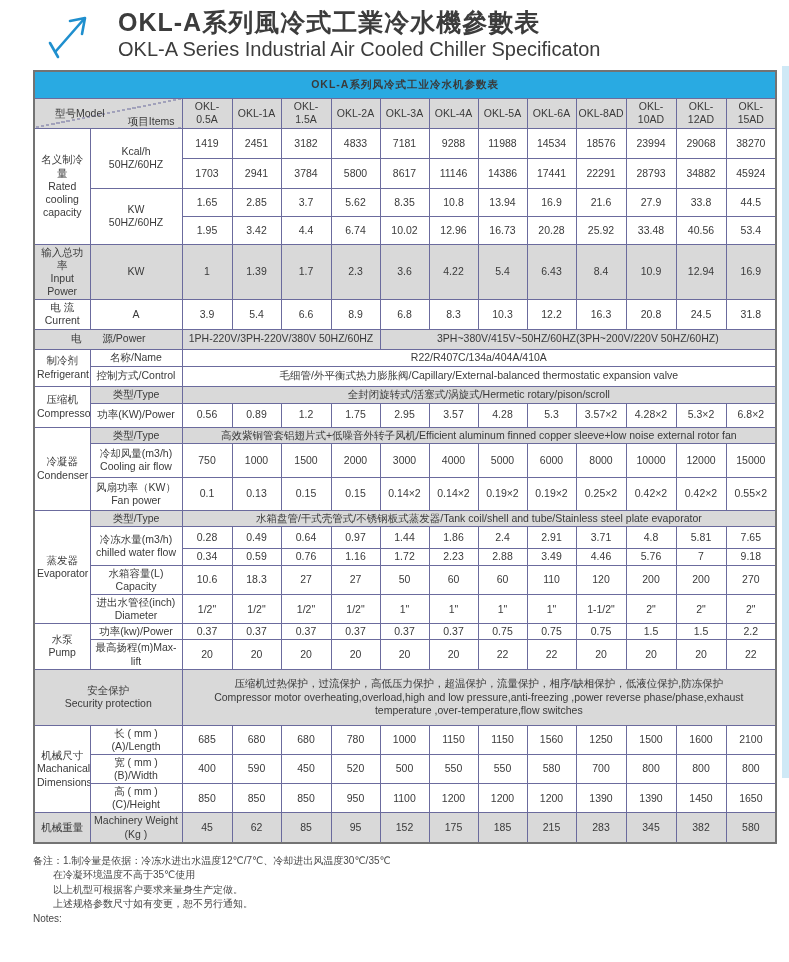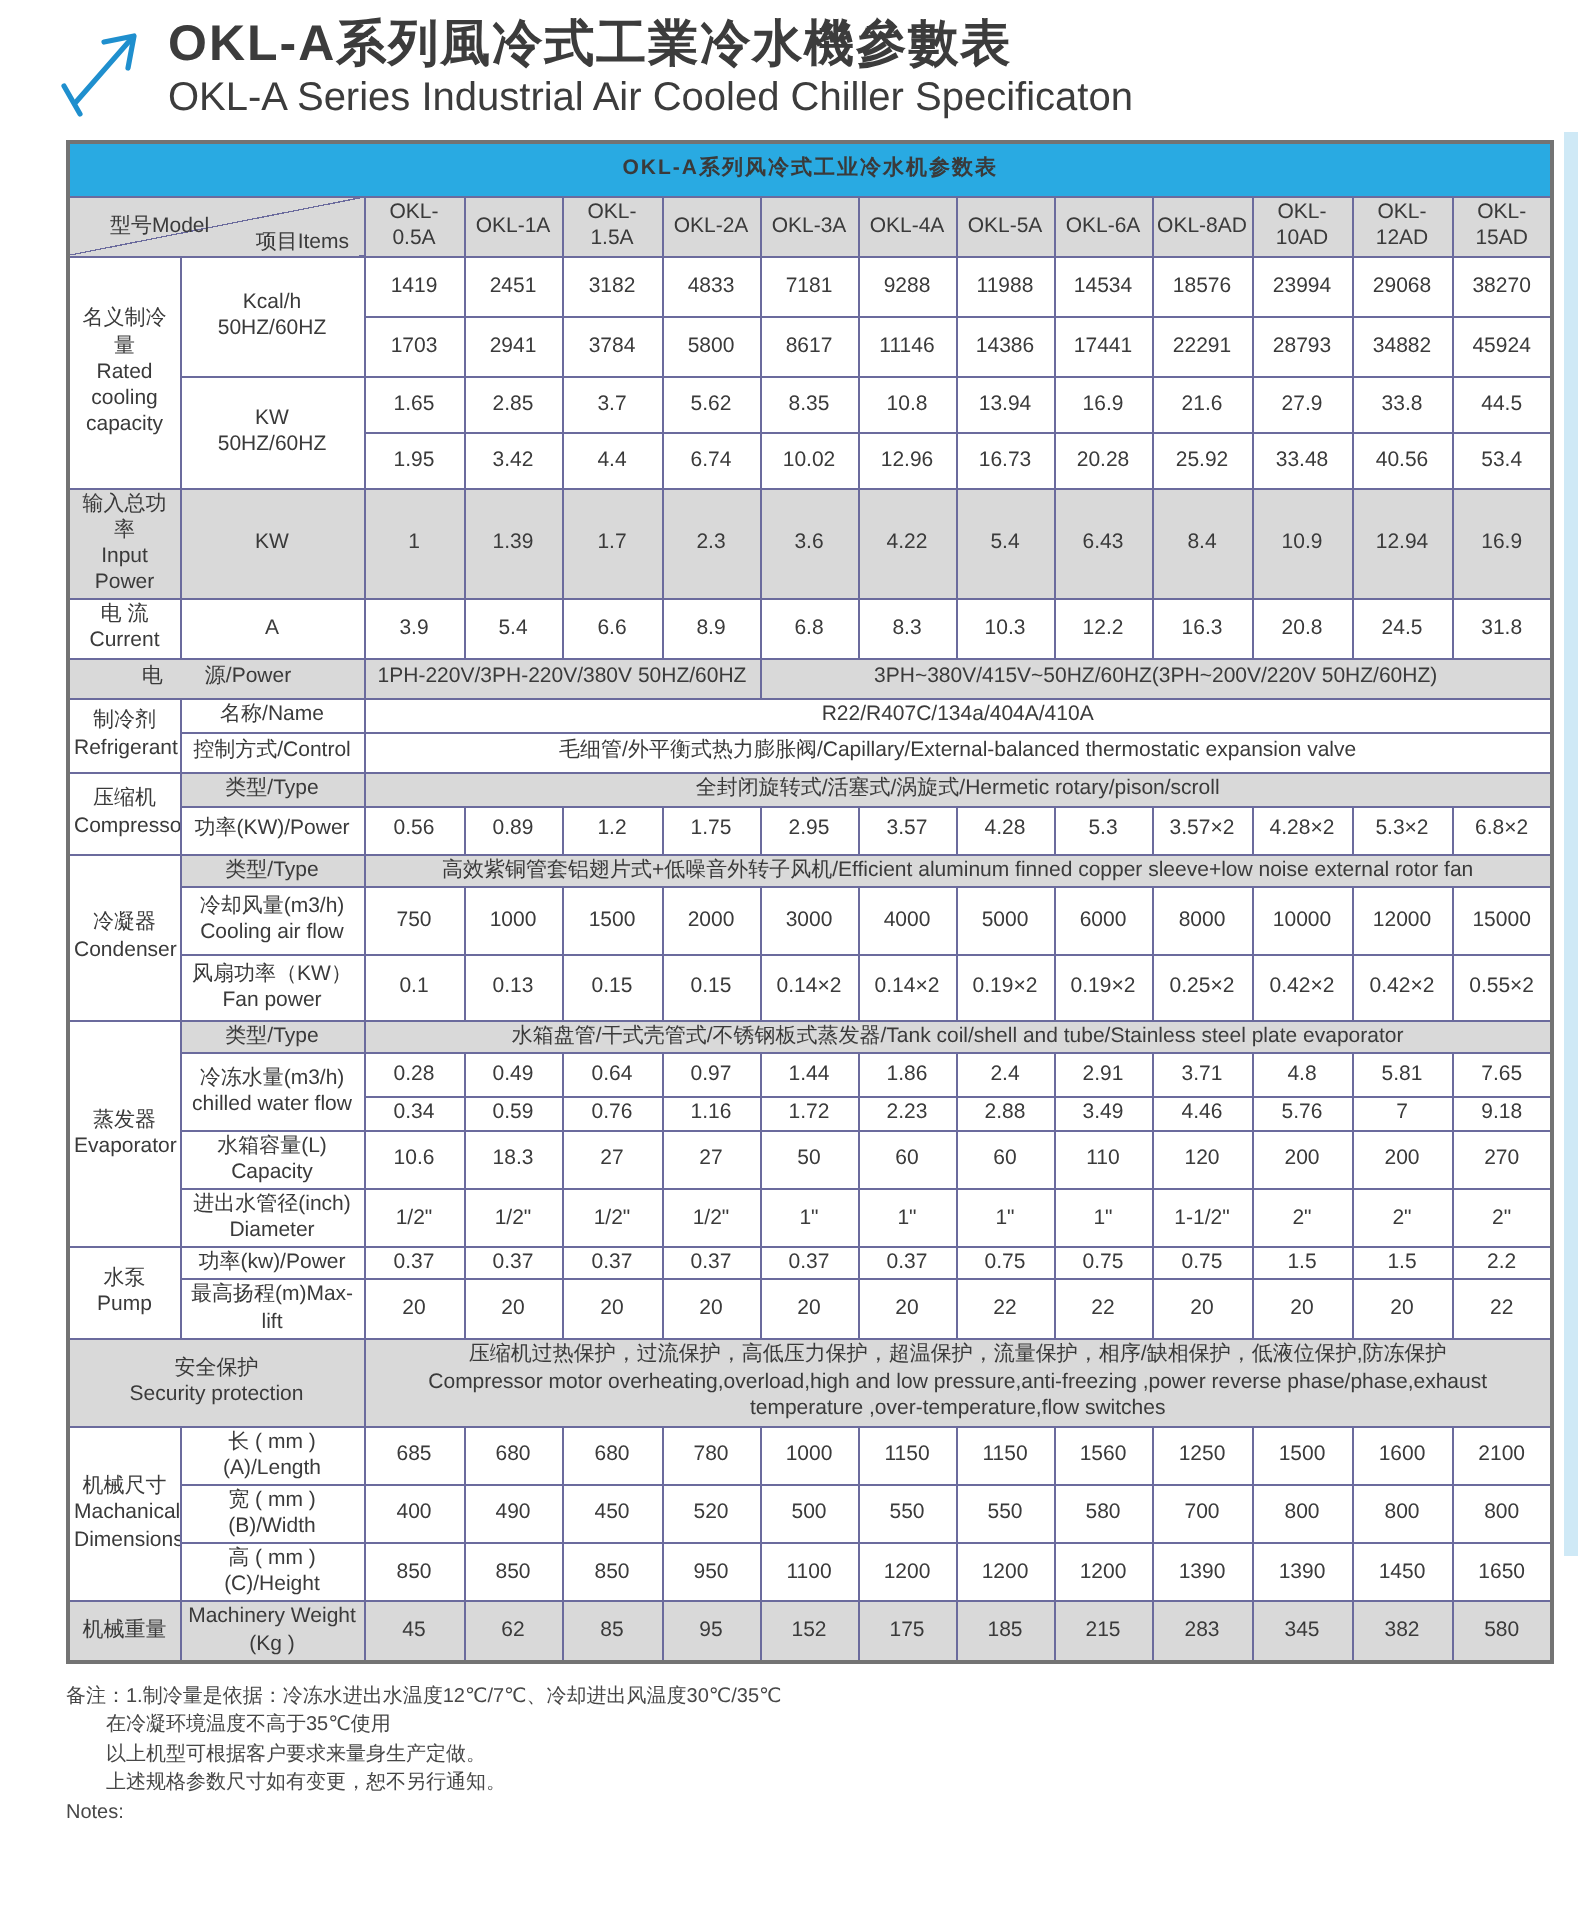--- a/index.html
+++ b/index.html
@@ -1,21 +1,21 @@
 <!DOCTYPE html>
 <html><head>
 <meta charset="utf-8">
 <style>
   html,body{margin:0;padding:0;}
   body{
     width:789px;height:962px;background:#ffffff;position:relative;
     font-family:"Liberation Sans","DejaVu Sans",sans-serif;color:#3a3a3a;
   }
   
-  .page-header{display:flex;align-items:flex-start;padding:8px 0 0 28px;}
+  .page-header{display:flex;align-items:flex-start;padding:8px 0 0 46px;gap:16px;}
   .logo{width:52px;height:50px;flex:0 0 52px;margin-top:2px;}
   .titles{margin-left:4px;}
   .title-zh{font-size:25px;font-weight:bold;color:#3c3c3c;letter-spacing:1px;line-height:1.15;}
   .title-en{font-size:20px;color:#3c3c3c;margin-top:1px;}
   
   table.spec{border-collapse:collapse;table-layout:fixed;width:742px;margin:9px 16px 0 33px;border:2px solid #737373;}
   table.spec td{border:1px solid #6b6b9d;text-align:center;vertical-align:middle;
     font-size:10.5px;line-height:1.25;padding:1px 2px;overflow:hidden;color:#3a3a3a;}
   td.banner{background:#29aae2;color:#ffffff;font-size:16px;font-weight:bold;height:24px;
     border:1px solid #29aae2;letter-spacing:1px;}
@@ -23,21 +23,21 @@
   .corner{position:relative;background:
     linear-gradient(to bottom right,transparent 49.5%,#6b6b9d 49.5%,#6b6b9d 50.6%,transparent 50.6%),#d9d9d9;}
   .c-model{position:absolute;left:20px;top:8px;font-size:10.5px;}
   .c-items{position:absolute;right:7px;top:16px;font-size:10.5px;}
   .smalltxt{font-size:10px;}
   .ltxt{font-size:10px;}
   .security-text{text-align:left;padding:4px 8px;font-size:10.5px;line-height:1.55;}
   
   .rh24{height:24px}.rh30{height:30px}.rh28{height:28px}.rh26{height:26px}.rh20{height:20px}
   .rh17{height:17px}.rh16{height:16px}.rh14{height:14px}.rh34{height:34px}.rh33{height:33px}
-  .rh22{height:22px}.rh29{height:29px}.rh15{height:15px}.rh60{height:44px}.rh19{height:19px}
+  .rh22{height:22px}.rh29{height:29px}.rh15{height:15px}.rh60{height:56px}.rh19{height:19px}
   .rh18{height:18px}.rh39{height:24px}
   
   .notes{margin:10px 0 0 33px;font-size:10px;color:#474747;line-height:14.5px;width:742px;}
   .notes .ind{padding-left:20px;}
   
   .edge-strip{position:absolute;right:0;top:66px;width:7px;height:712px;background:#cfe9f6;}
 </style>
 </head>
 <body>
 
@@ -434,21 +434,21 @@
     <td>1150</td>
     <td>1560</td>
     <td>1250</td>
     <td>1500</td>
     <td>1600</td>
     <td>2100</td>
   </tr>
   <tr class="rh17">
     <td>宽 ( mm ) (B)/Width</td>
     <td>400</td>
-    <td>490</td>
+    <td>590</td>
     <td>450</td>
     <td>520</td>
     <td>500</td>
     <td>550</td>
     <td>550</td>
     <td>580</td>
     <td>700</td>
     <td>800</td>
     <td>800</td>
     <td>800</td>

